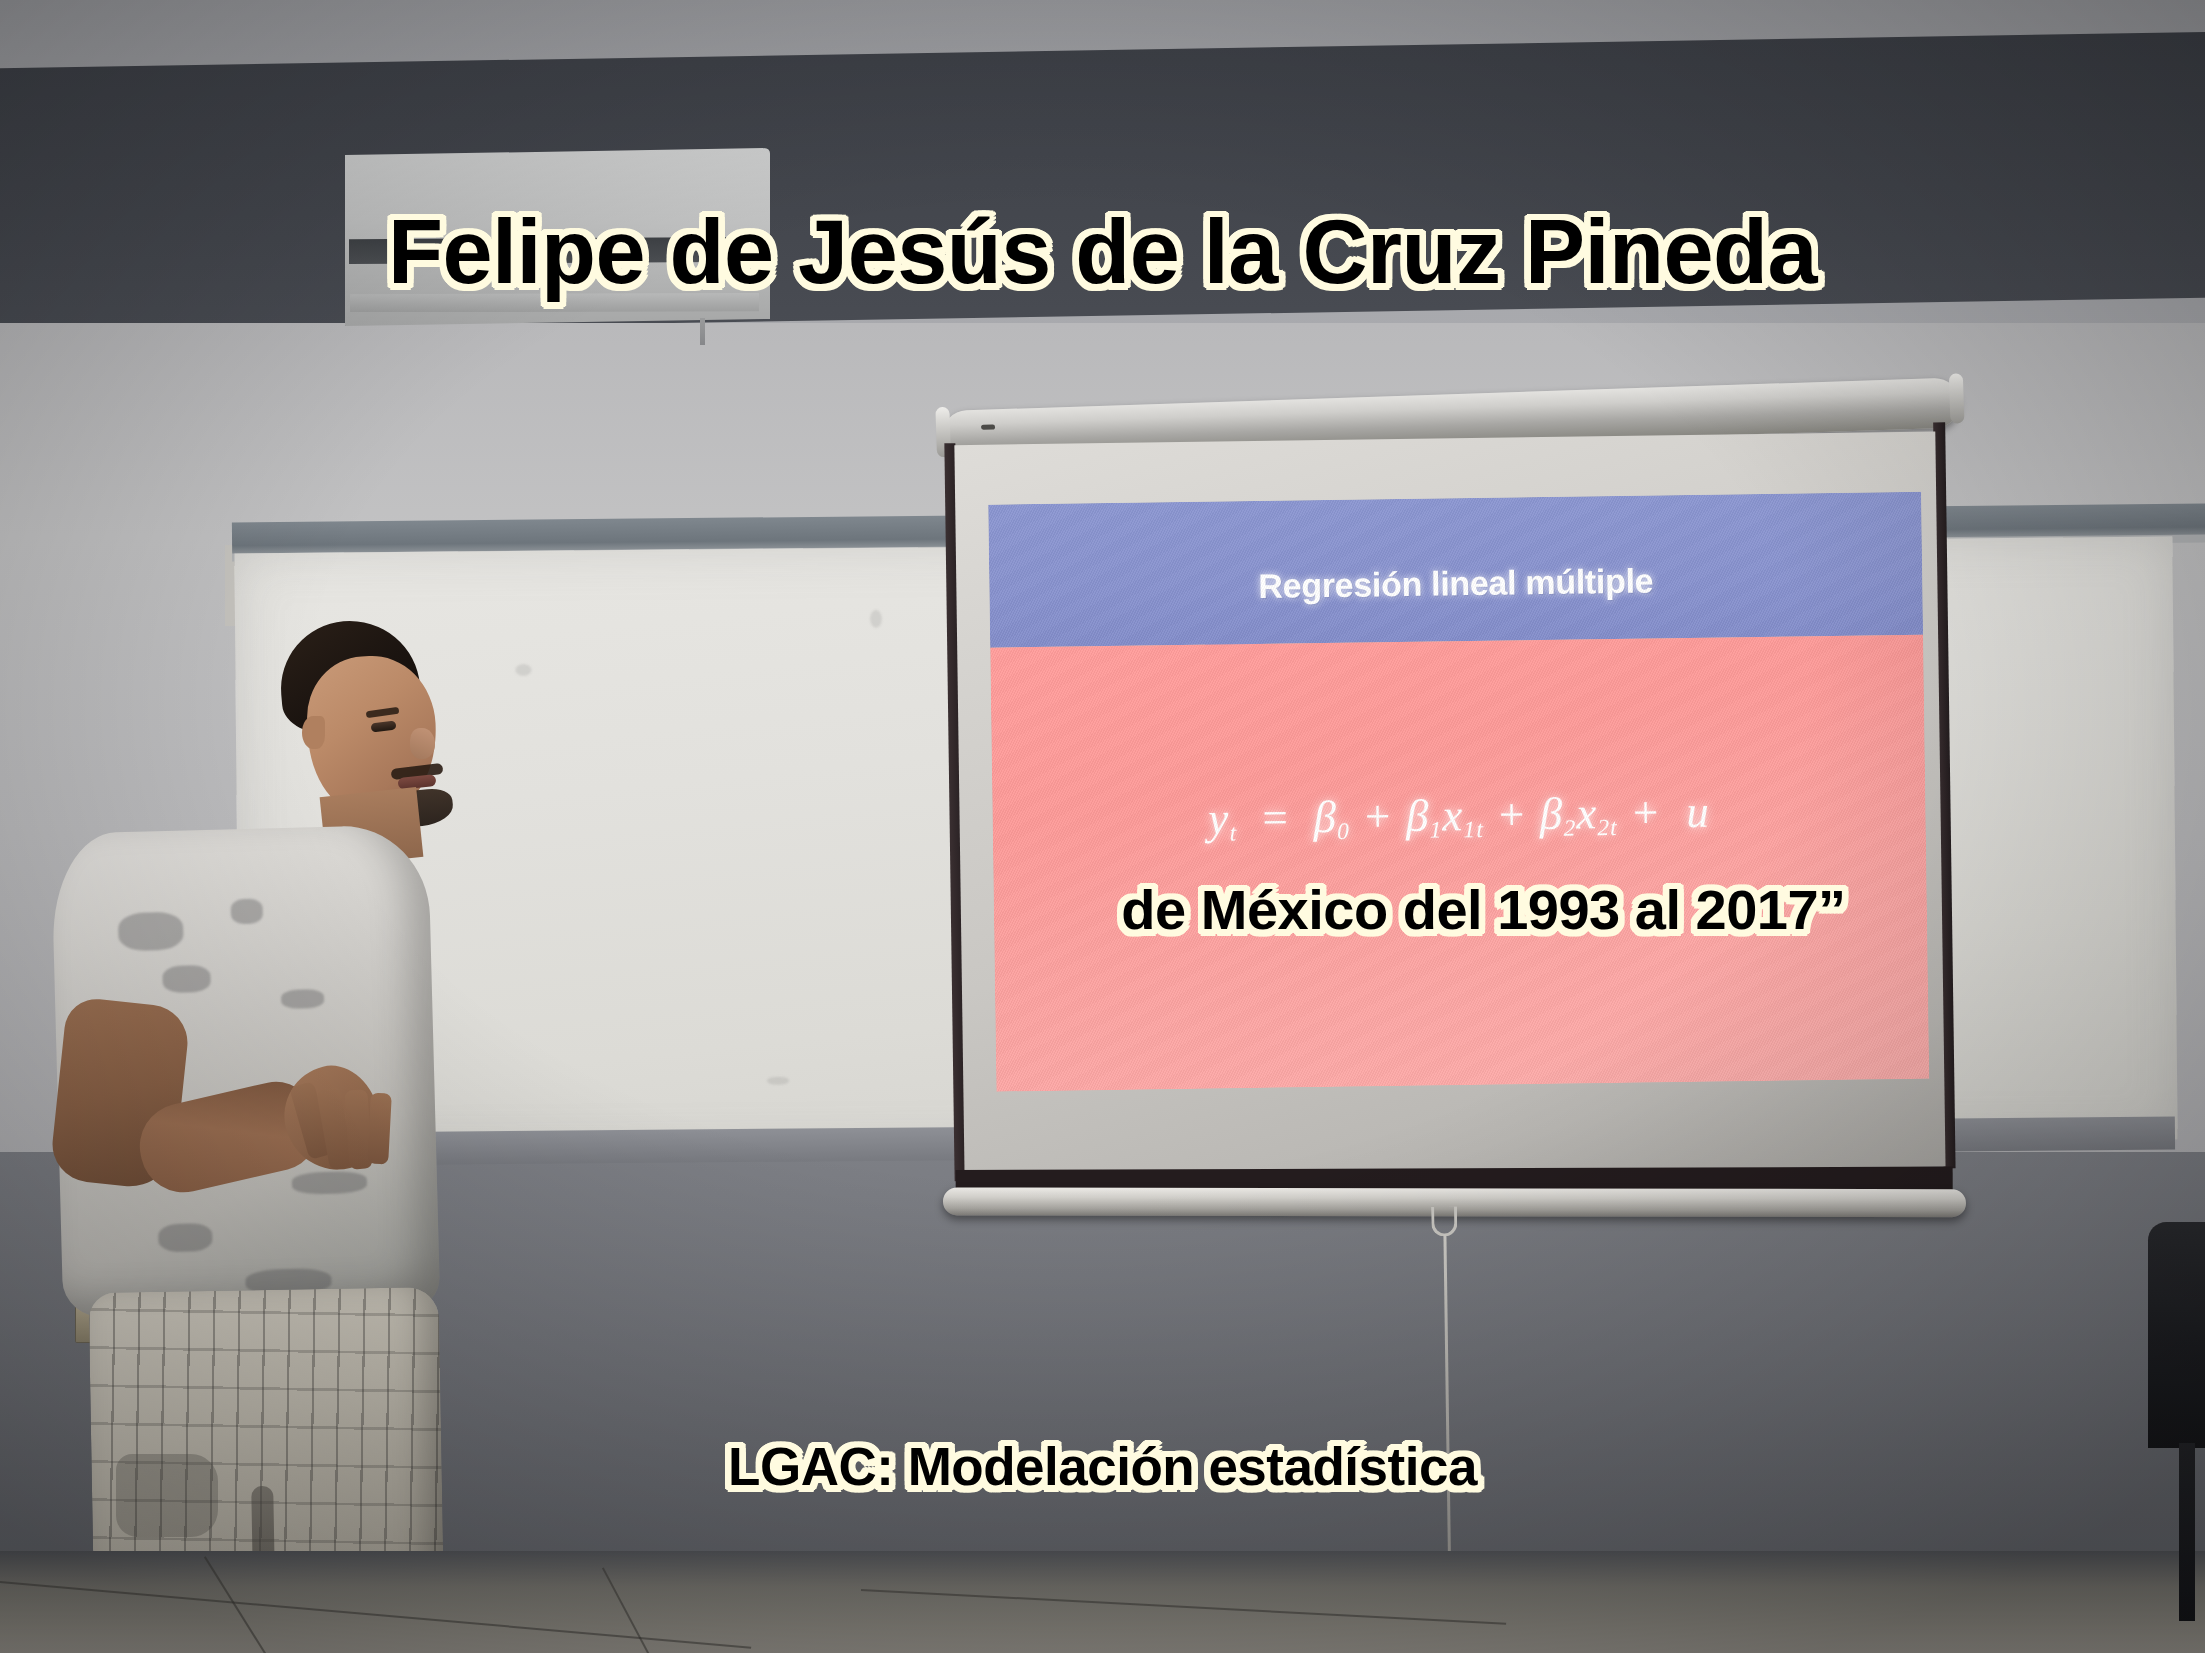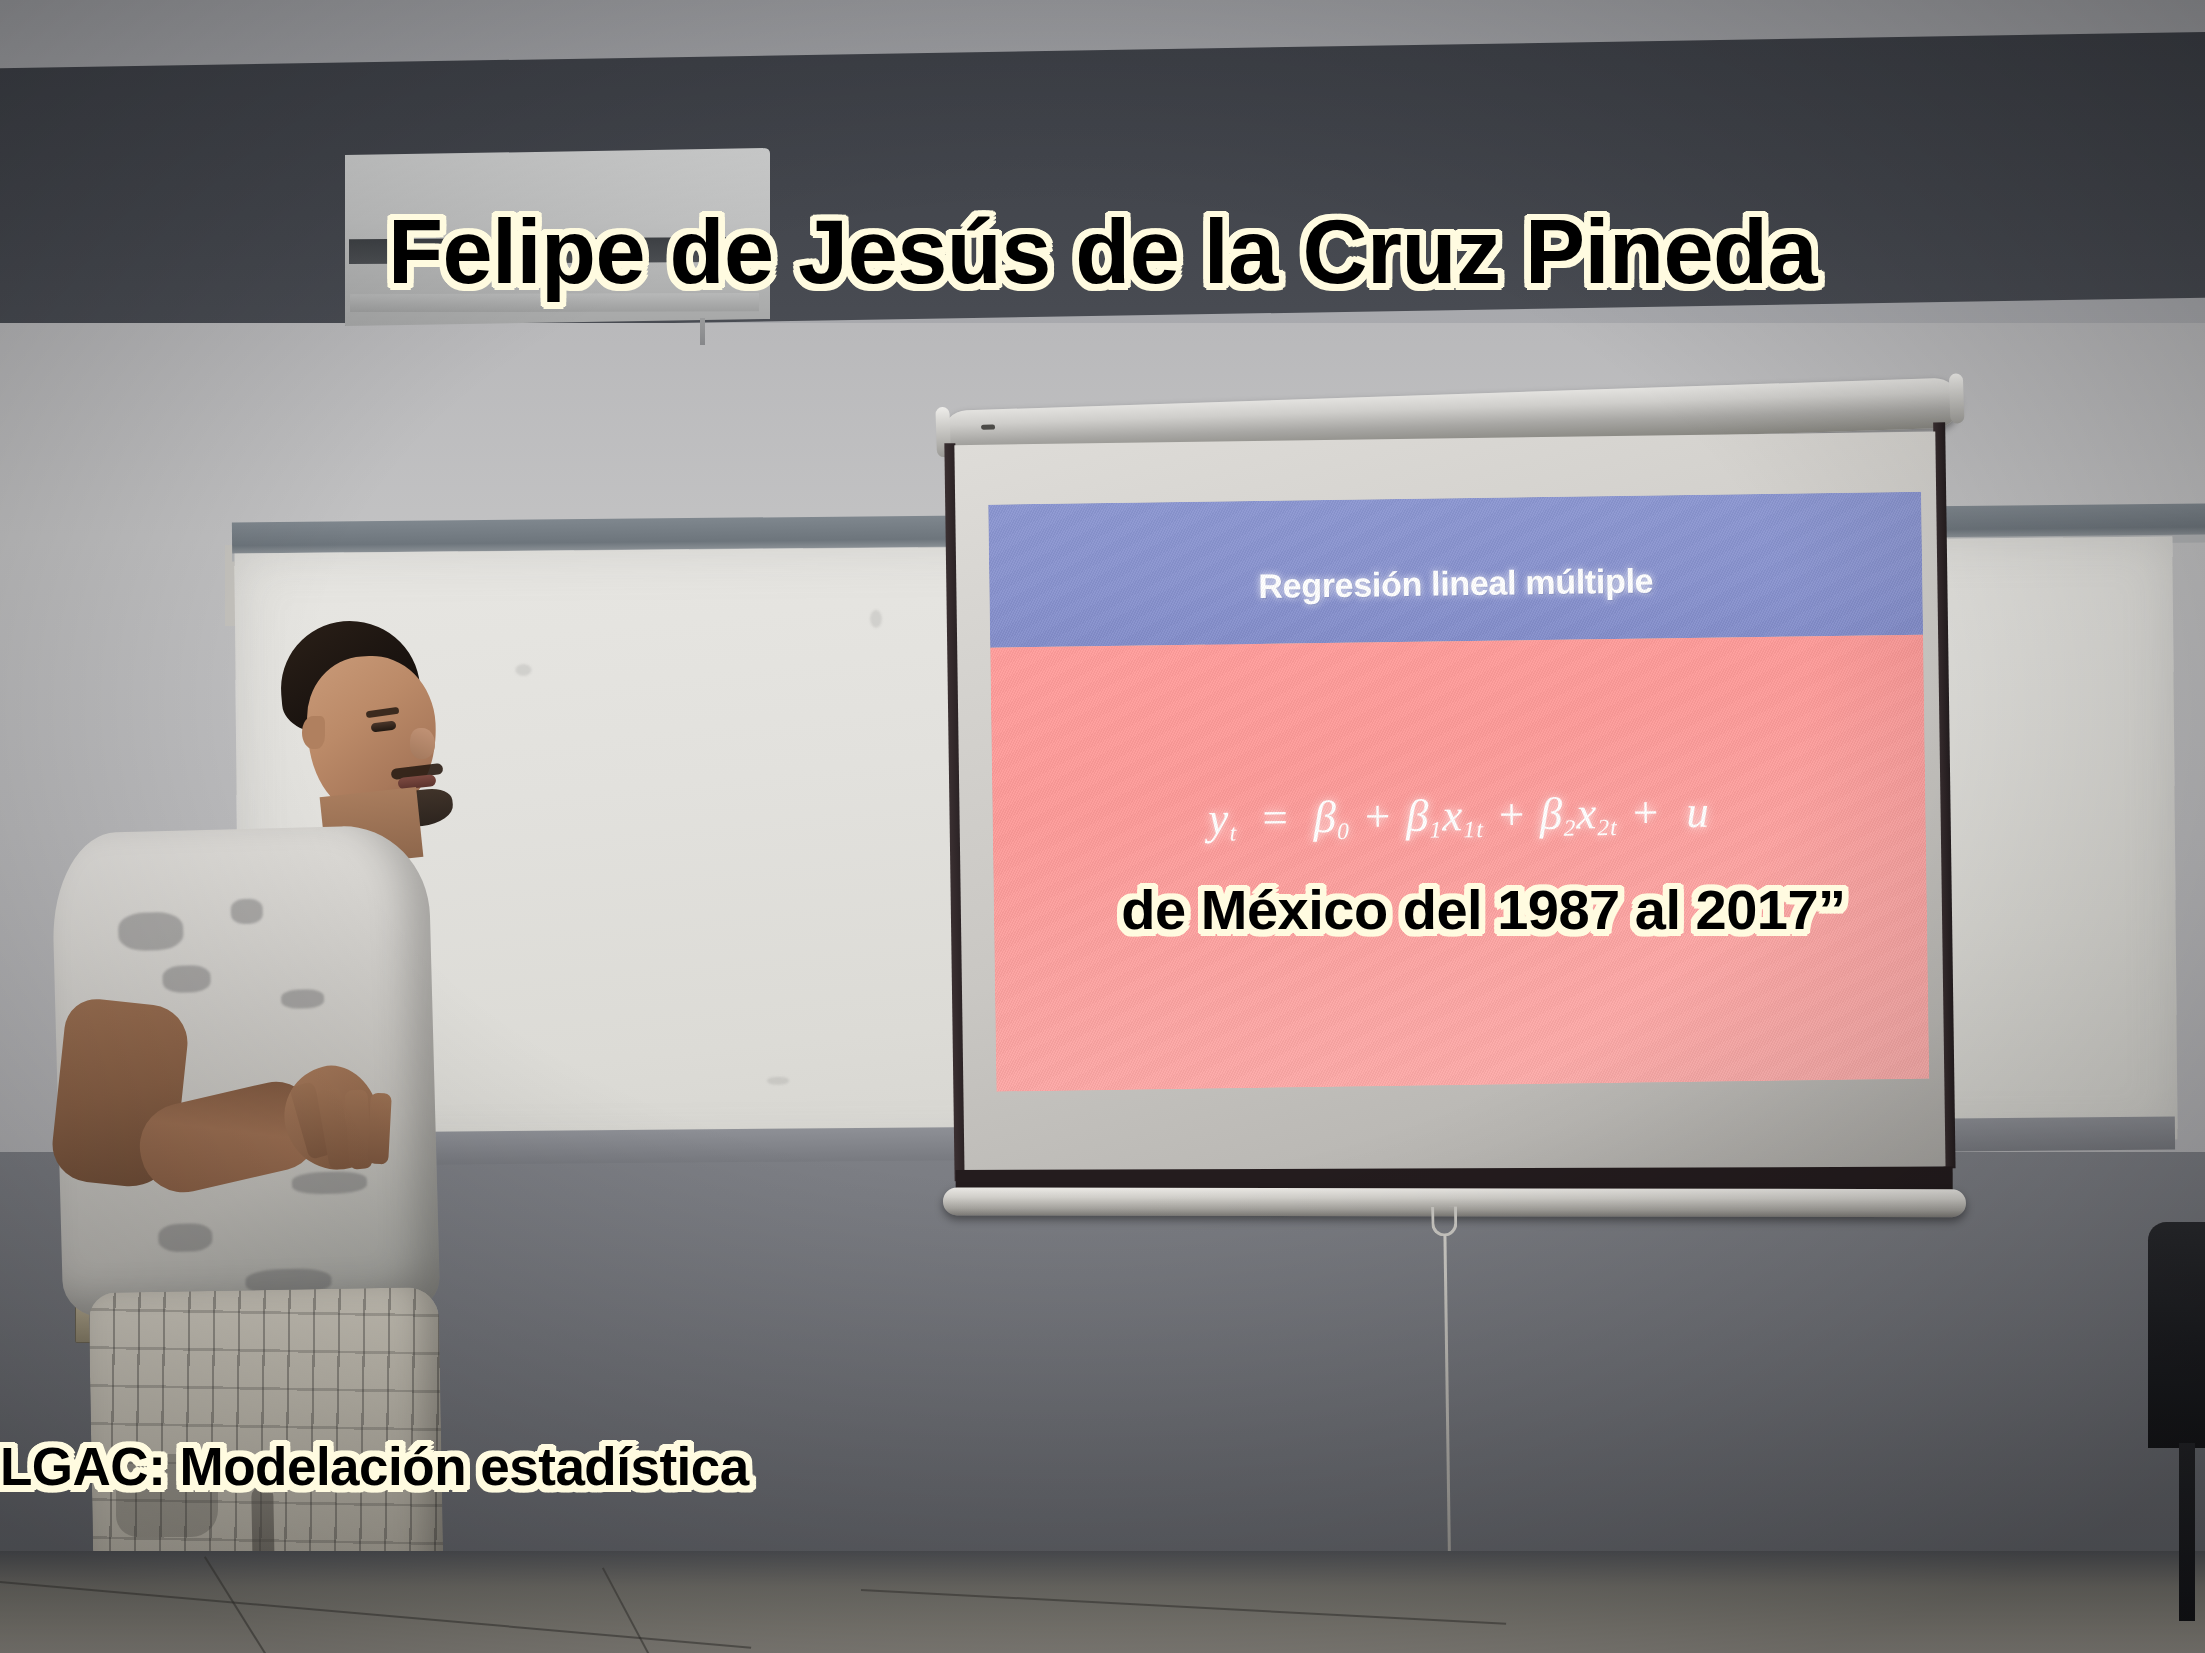--- a/index.html
+++ b/index.html
@@ -364,21 +364,21 @@
   .cap-name {
     left:0; top:207px; width:100%; text-align:center;
     font-size:90px;
   }
   .cap-quote {
     left:964px; top:882px; width:1039px; text-align:center;
     font-size:56px;
   }
   .cap-quote .ql { display:block; margin-bottom:7.5px; }
   .cap-lgac {
-    left:0; top:1440px; width:100%; text-align:left;
+    left:0; top:1440px; width:100%; text-align:center;
     font-size:53px;
   }
 </style>
 </head>
 <body>
 
 <div class="stage">
 
   <div class="wall-upper"></div>
   <div class="wall-band"></div>
@@ -493,19 +493,19 @@
   </div>
 
   <div class="chair"></div>
   <div class="chair-leg"></div>
 
   <div class="vignette"></div>
 
   <div class="cap cap-name">Felipe de Jesús de la Cruz Pineda</div>
 
   <div class="cap cap-quote">
-    <span class="ql">de México del 1987 al 2017”</span>
+    <span class="ql">de México del 1993 al 2017”</span>
   </div>
 
   <div class="cap cap-lgac">LGAC: Modelación estadística</div>
 
 </div>
 
 
 </body></html>

